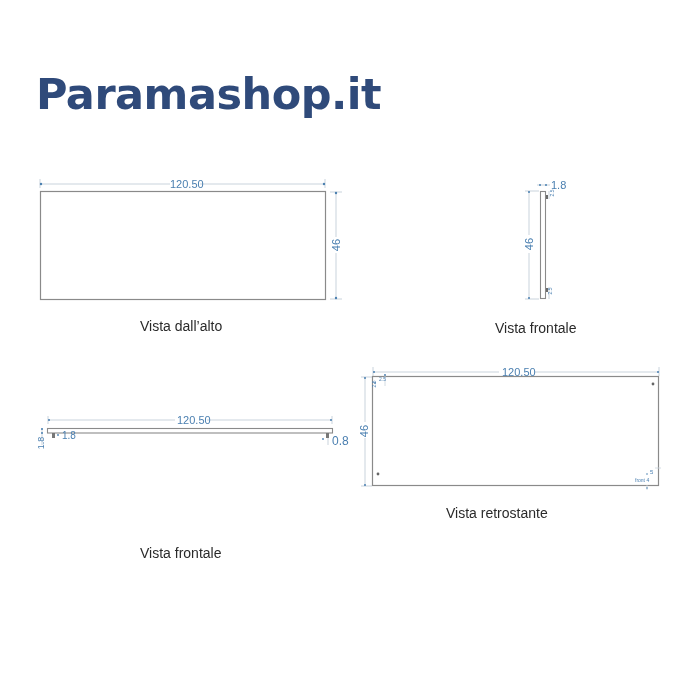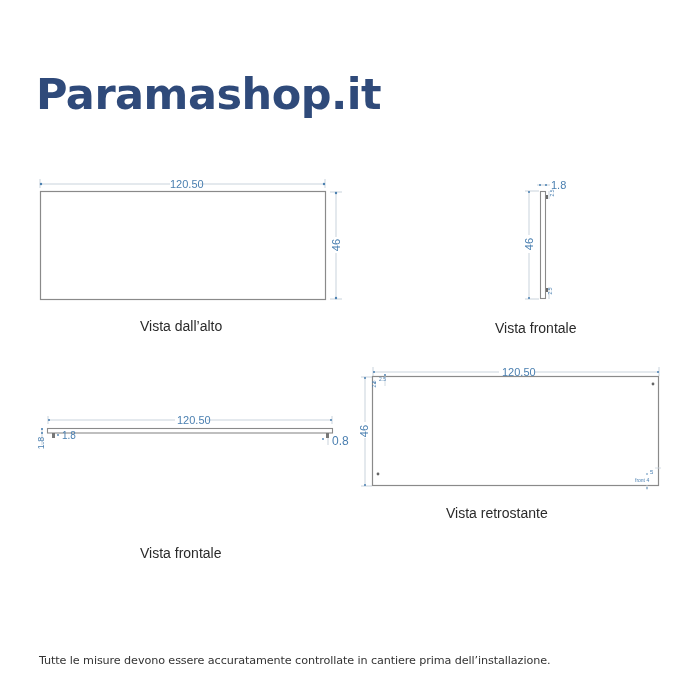--- a/index.html
+++ b/index.html
@@ -133,14 +133,13 @@
 </svg>
 <div class="abs" style="left:502px;top:366px;font-family:'Liberation Sans',sans-serif;font-size:11px;color:#4a7fb0;">120.50</div>
 <div class="abs" style="left:358px;top:425px;font-family:'Liberation Sans',sans-serif;font-size:11px;color:#4a7fb0;transform:rotate(-90deg);">46</div>
 <div class="abs" style="left:379px;top:376px;font-family:'Liberation Sans',sans-serif;font-size:5px;color:#4a7fb0;">2.5</div>
 <div class="abs" style="left:371px;top:381px;font-family:'Liberation Sans',sans-serif;font-size:5px;color:#4a7fb0;transform:rotate(-90deg);">2.5</div>
 <div class="abs" style="left:650px;top:469px;font-family:'Liberation Sans',sans-serif;font-size:6px;color:#4a7fb0;">5</div>
 <div class="abs" style="left:635px;top:477px;font-family:'Liberation Sans',sans-serif;font-size:5px;color:#4a7fb0;">front 4</div>
 <div class="caption" style="left:446px;top:505px;">Vista retrostante</div>
 
 <div class="footer">
-  <div>Tutte le misure devono essere accuratamente controllate in cantiere prima dell’installazione.</div>
 </div>
 
 </body></html>

